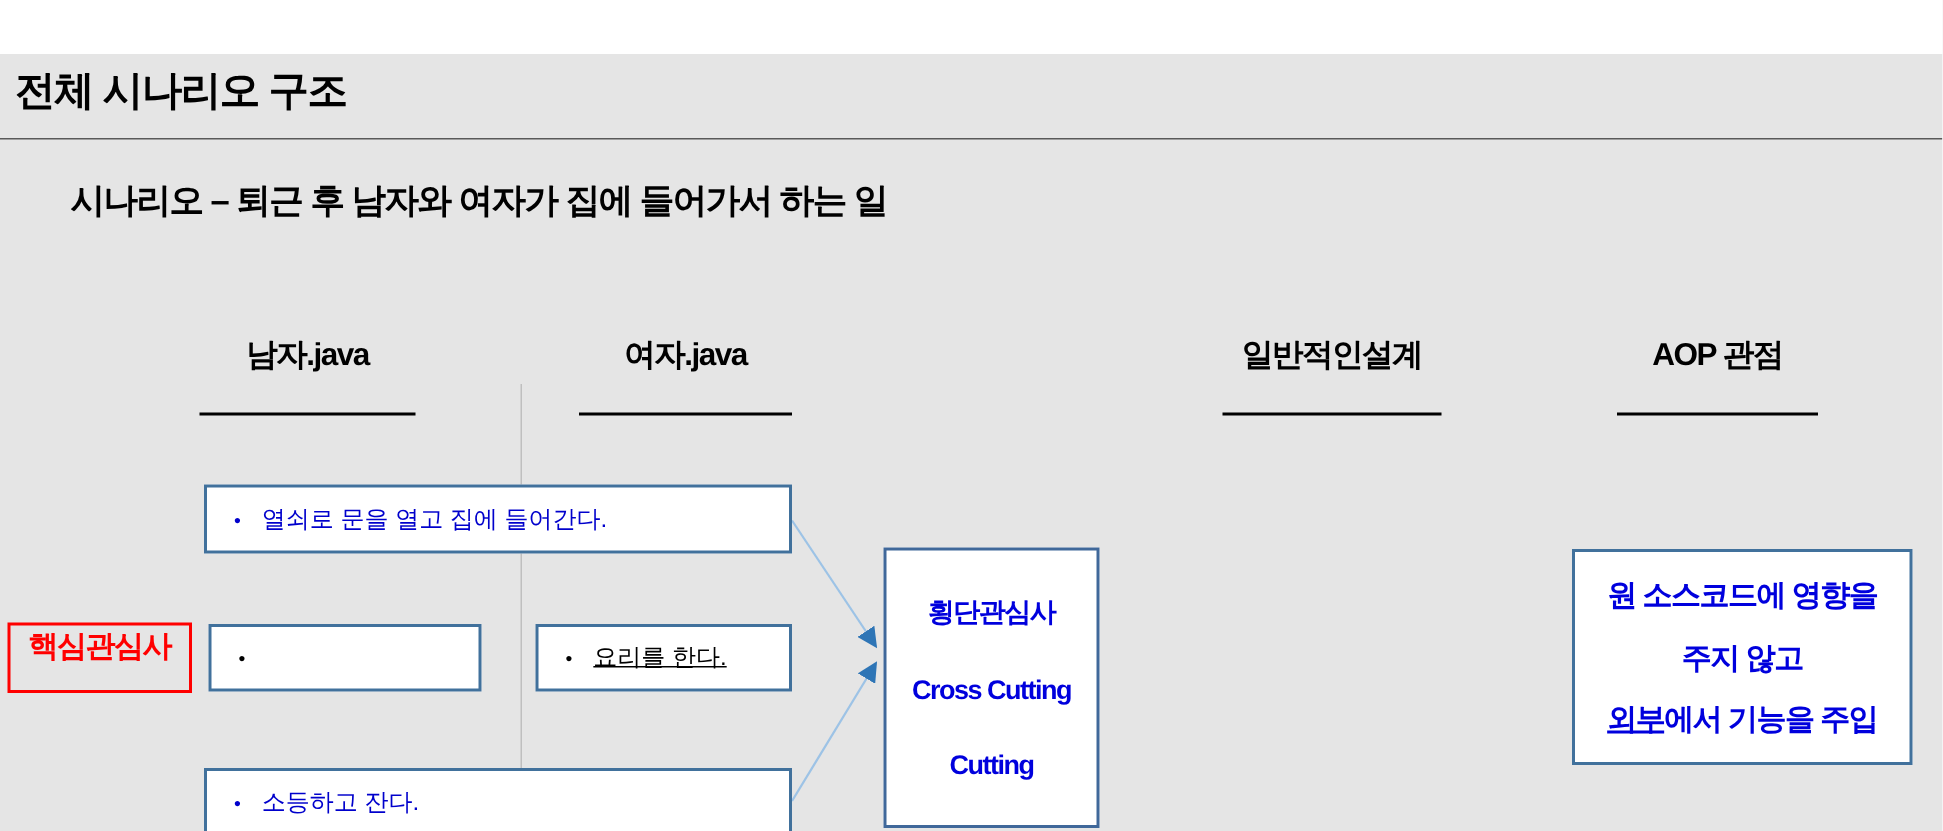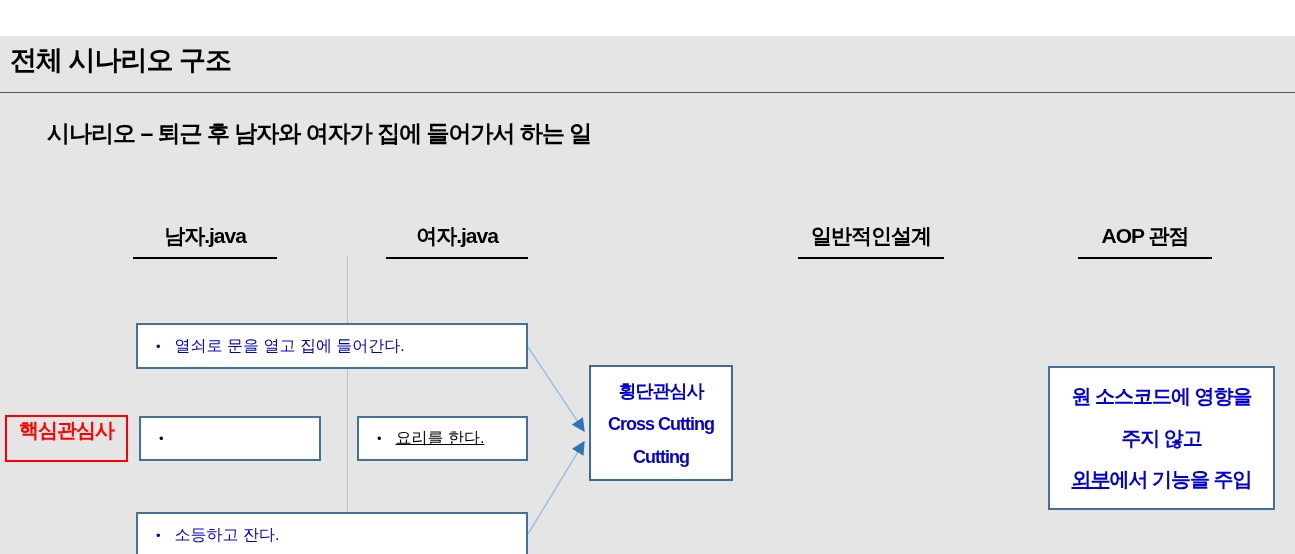--- a/index.html
+++ b/index.html
@@ -6,25 +6,25 @@
   .canvas{
     position:relative;width:1295px;height:554px;background:#e5e5e5;overflow:hidden;
     font-family:"Liberation Sans","DejaVu Sans",sans-serif;color:#000;margin-top:36px;
   }
   .title{position:absolute;left:10px;top:6px;font-size:27px;font-weight:bold;letter-spacing:-1px;white-space:nowrap;}
   .title-rule{position:absolute;left:0;top:56px;width:1295px;height:0;border-top:1px solid #595959;}
   .subtitle{position:absolute;left:47px;top:82px;font-size:23px;font-weight:bold;letter-spacing:-1px;white-space:nowrap;}
 
   .col-header{
     position:absolute;top:186px;font-size:21px;font-weight:bold;text-align:center;
-    padding-bottom:7px;border-bottom:2px solid #000;white-space:nowrap;letter-spacing:-1px;
+    padding-bottom:25px;border-bottom:2px solid #000;white-space:nowrap;letter-spacing:-1px;
   }
   .hdr-man{left:133px;width:144px;}
   .hdr-woman{left:386px;width:142px;}
-  .hdr-general{left:798px;width:146px;}
+  .hdr-general{left:815px;width:146px;}
   .hdr-aop{left:1078px;width:134px;}
 
   .vline{position:absolute;left:347px;top:220px;width:1px;height:320px;background:#bfbfbf;}
 
   .sbox{
     position:absolute;border:2px solid #41719C;background:#fff;box-sizing:border-box;
     display:flex;align-items:center;padding-left:18px;font-size:16px;white-space:nowrap;
   }
   .sbox .bullet{font-size:13px;margin-right:14px;}
   .box-enter{left:136px;top:287px;width:392px;height:46px;color:#0000CC;}
@@ -37,21 +37,21 @@
     position:absolute;left:5px;top:379px;width:123px;height:47px;border:2px solid #FF0000;
     box-sizing:border-box;display:flex;justify-content:center;
     color:#FF0000;font-size:20px;font-weight:bold;letter-spacing:-1px;white-space:nowrap;
   }
 
   .cbox{
     position:absolute;border:2px solid #41719C;box-sizing:border-box;background:#fff;
     display:flex;flex-direction:column;justify-content:space-evenly;align-items:center;
     color:#0000DD;font-weight:bold;text-align:center;letter-spacing:-1px;
   }
-  .box-cross{left:589px;top:329px;width:144px;height:116px;font-size:18px;border-color:#40689A;}
+  .box-cross{left:589px;top:329px;width:144px;height:187px;font-size:18px;border-color:#40689A;}
   .box-common{left:781px;top:330px;width:185px;height:144px;font-size:20px;}
   .box-aopview{left:1048px;top:330px;width:227px;height:144px;font-size:20px;}
   .cbox .line{white-space:nowrap;}
   .indent-right{transform:translateX(15px);}
 
   .arrows{position:absolute;left:0;top:0;width:1295px;height:554px;pointer-events:none;}
 </style>
 </head>
 <body>
 

